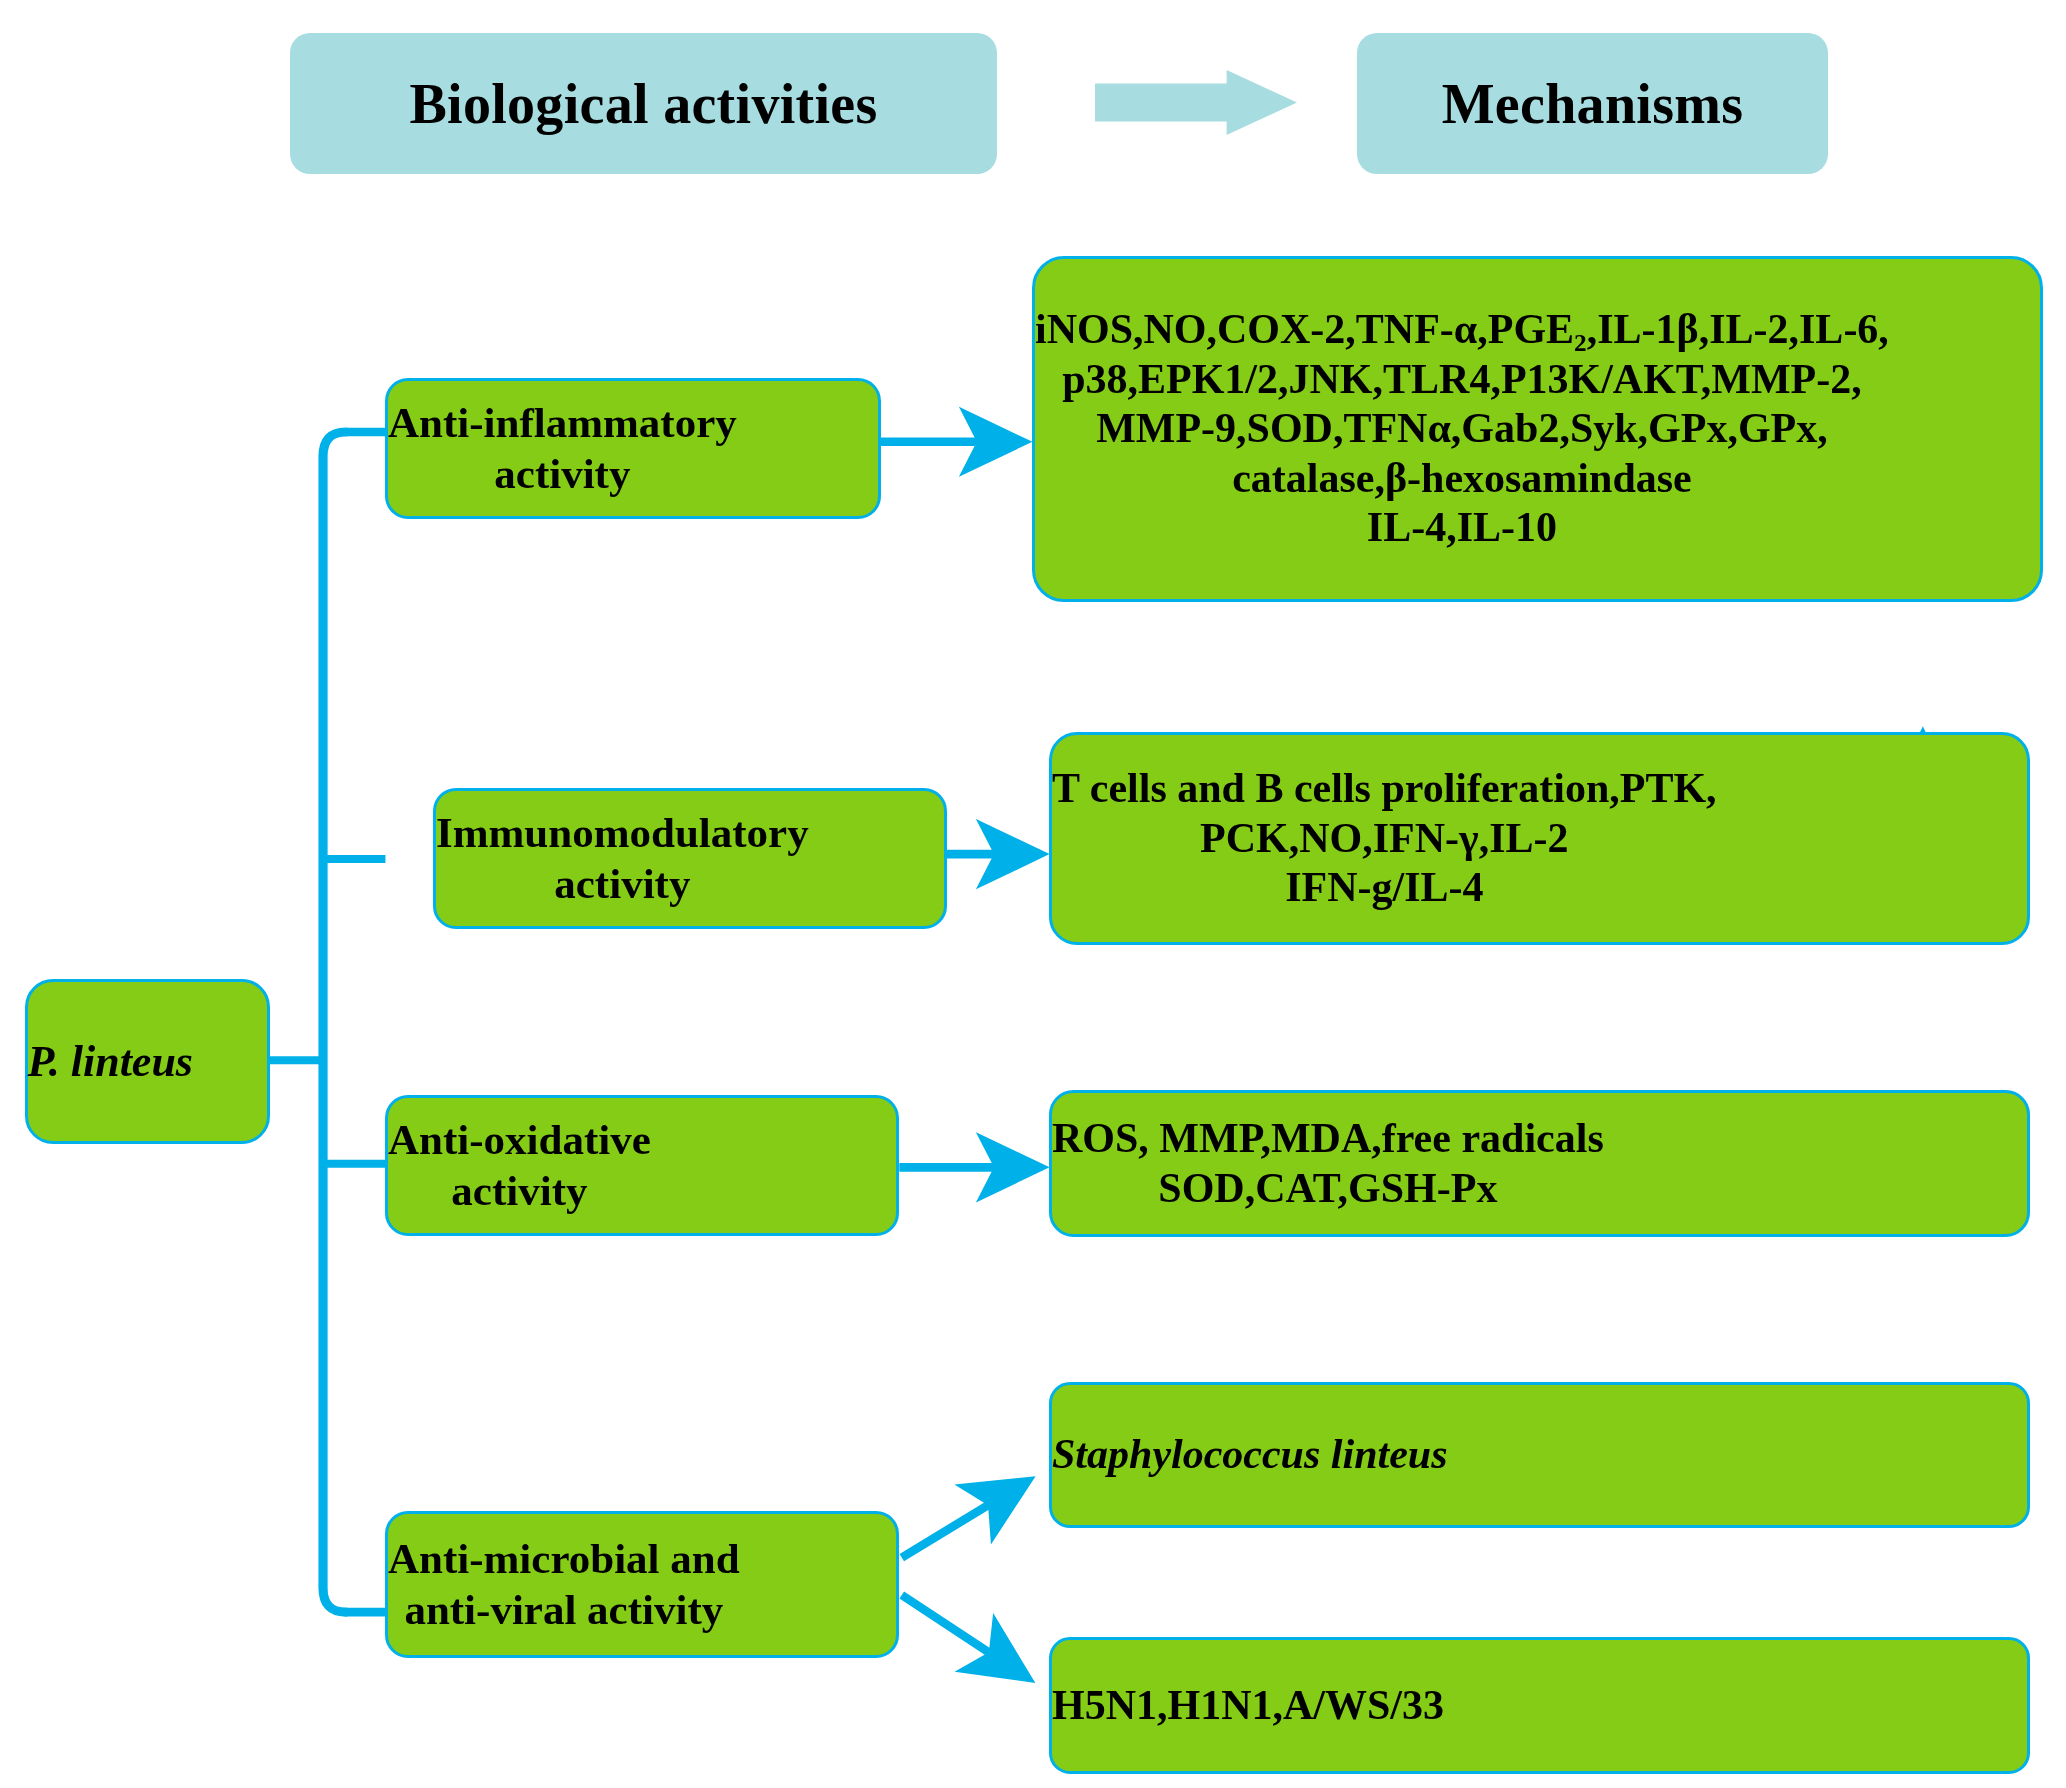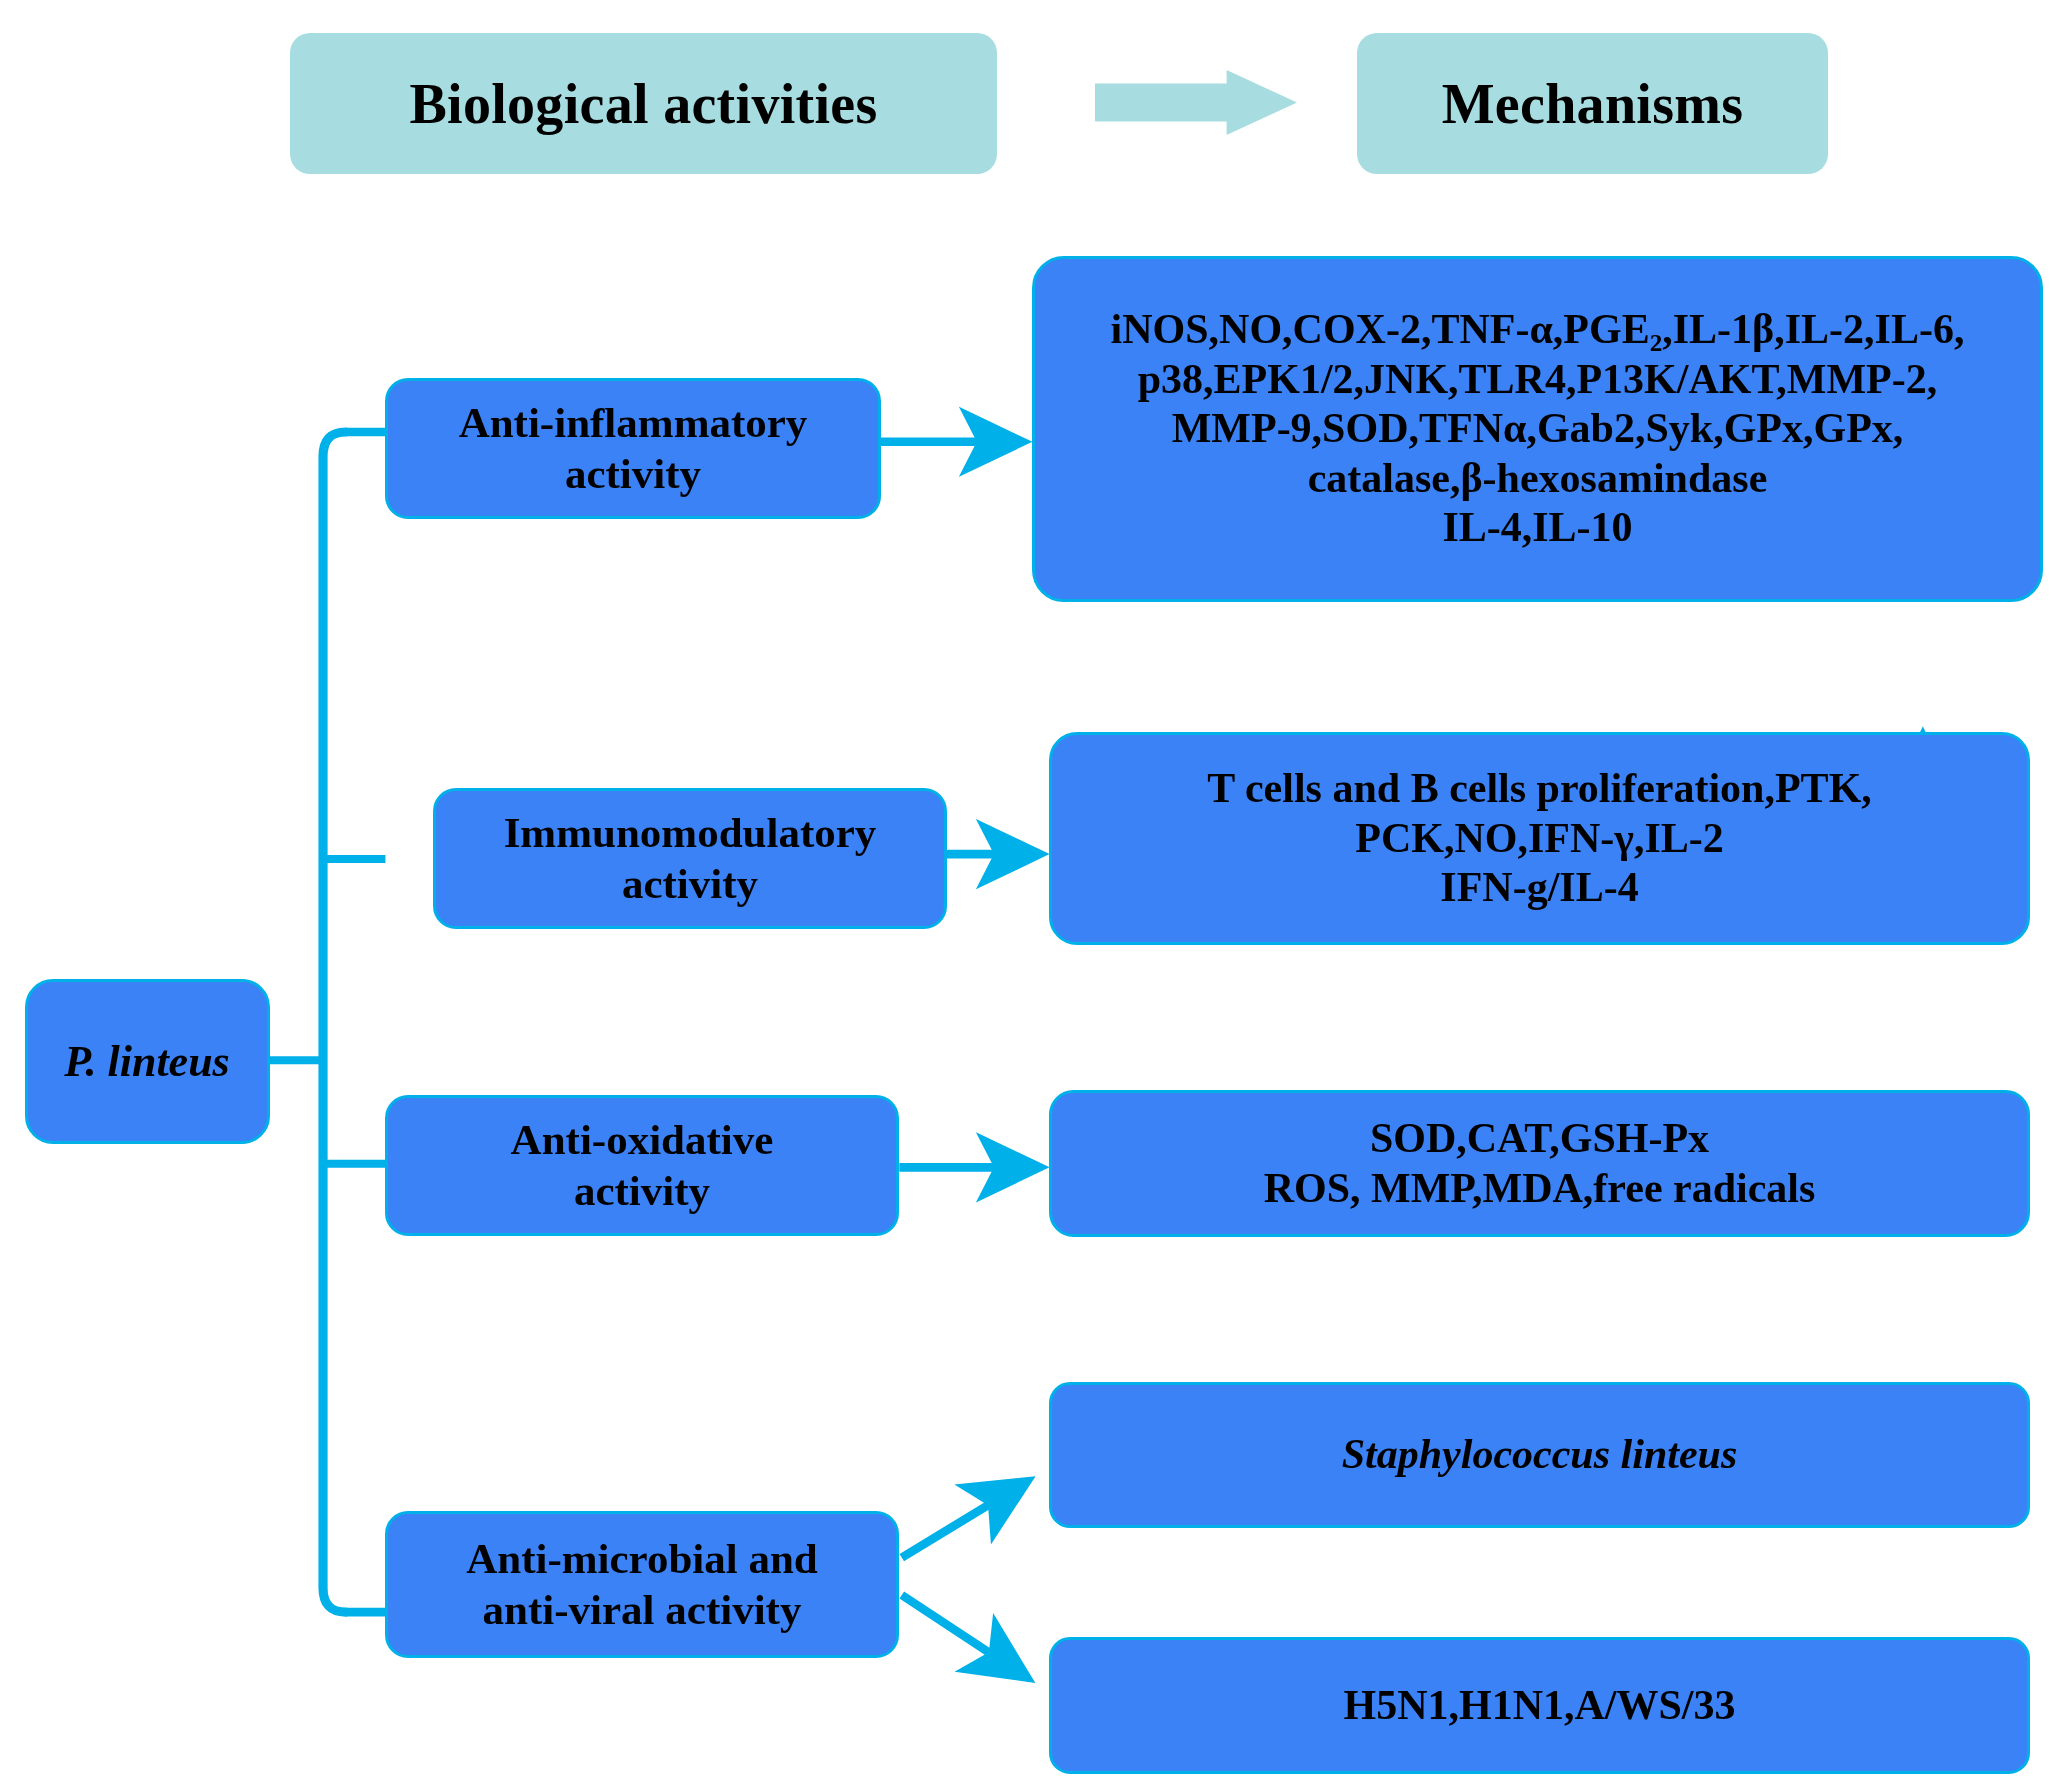--- a/index.html
+++ b/index.html
@@ -21,22 +21,22 @@
   #banner-mechanisms{left:1357px;top:33px;width:471px;height:141px;font-size:56px;}
 
   
   #banner-arrow{left:1095px;top:70px;width:202px;height:65px;}
 
   
   .node{
     position:absolute;
     border:3.1px solid #00b0e8;
     border-radius:23px;
-    background:#3b82f6;
-    display:flex;align-items:center;justify-content:center;
+    background:#84cc16;
+    display:flex;align-items:center;justify-content:flex-start;
     text-align:center;
     box-sizing:border-box;
   }
   .node .txt{line-height:1.18;}
 
   
   #node-root{left:24.5px;top:979px;width:245px;height:165px;border-radius:28px;}
   #node-root .txt{font-size:44px;font-style:italic;font-weight:bold;}
 
   
@@ -160,22 +160,22 @@
 <div class="node mech" id="mech-immuno">
   <div class="txt">
     <div>T cells and B cells proliferation,PTK,</div>
     <div>PCK,NO,IFN-γ,IL-2</div>
     <div>IFN-g/IL-4</div>
   </div>
 </div>
 
 <div class="node mech" id="mech-oxid">
   <div class="txt">
+    <div>ROS, MMP,MDA,free radicals</div>
     <div>SOD,CAT,GSH-Px</div>
-    <div>ROS, MMP,MDA,free radicals</div>
   </div>
 </div>
 
 <div class="node mech" id="mech-bact">
   <div class="txt">
     <div>Staphylococcus linteus</div>
   </div>
 </div>
 
 <div class="node mech" id="mech-viral">

